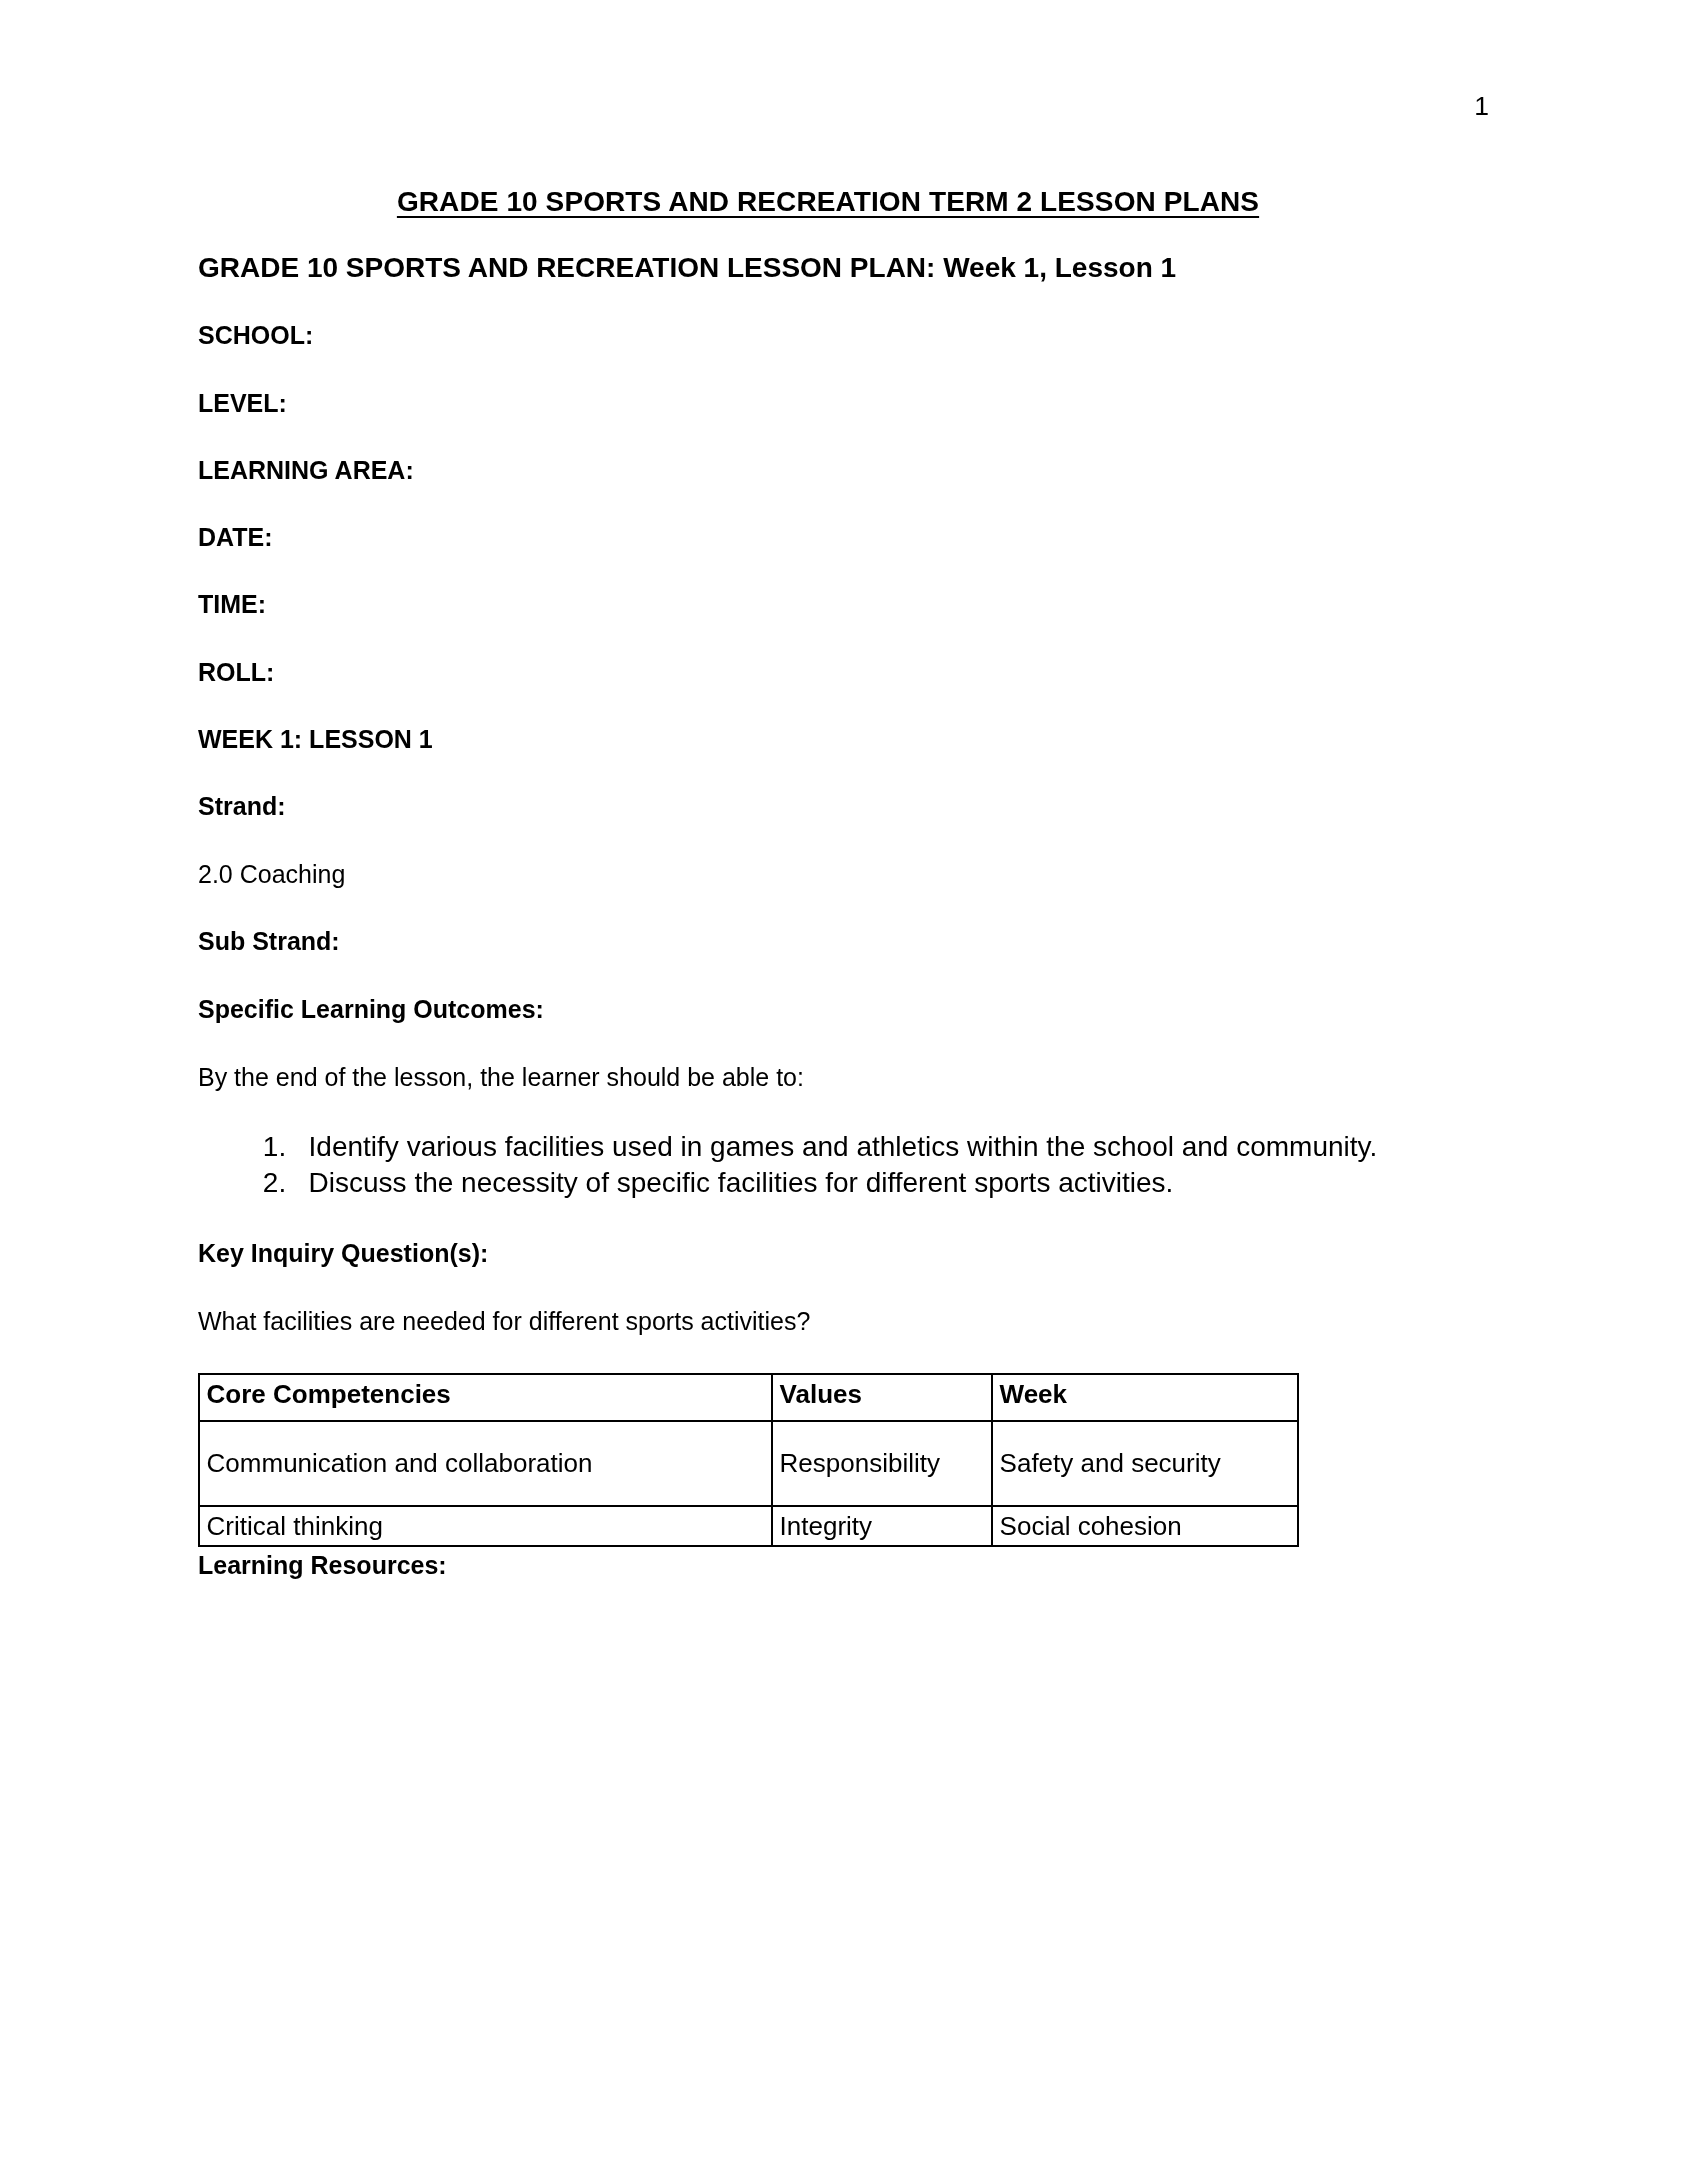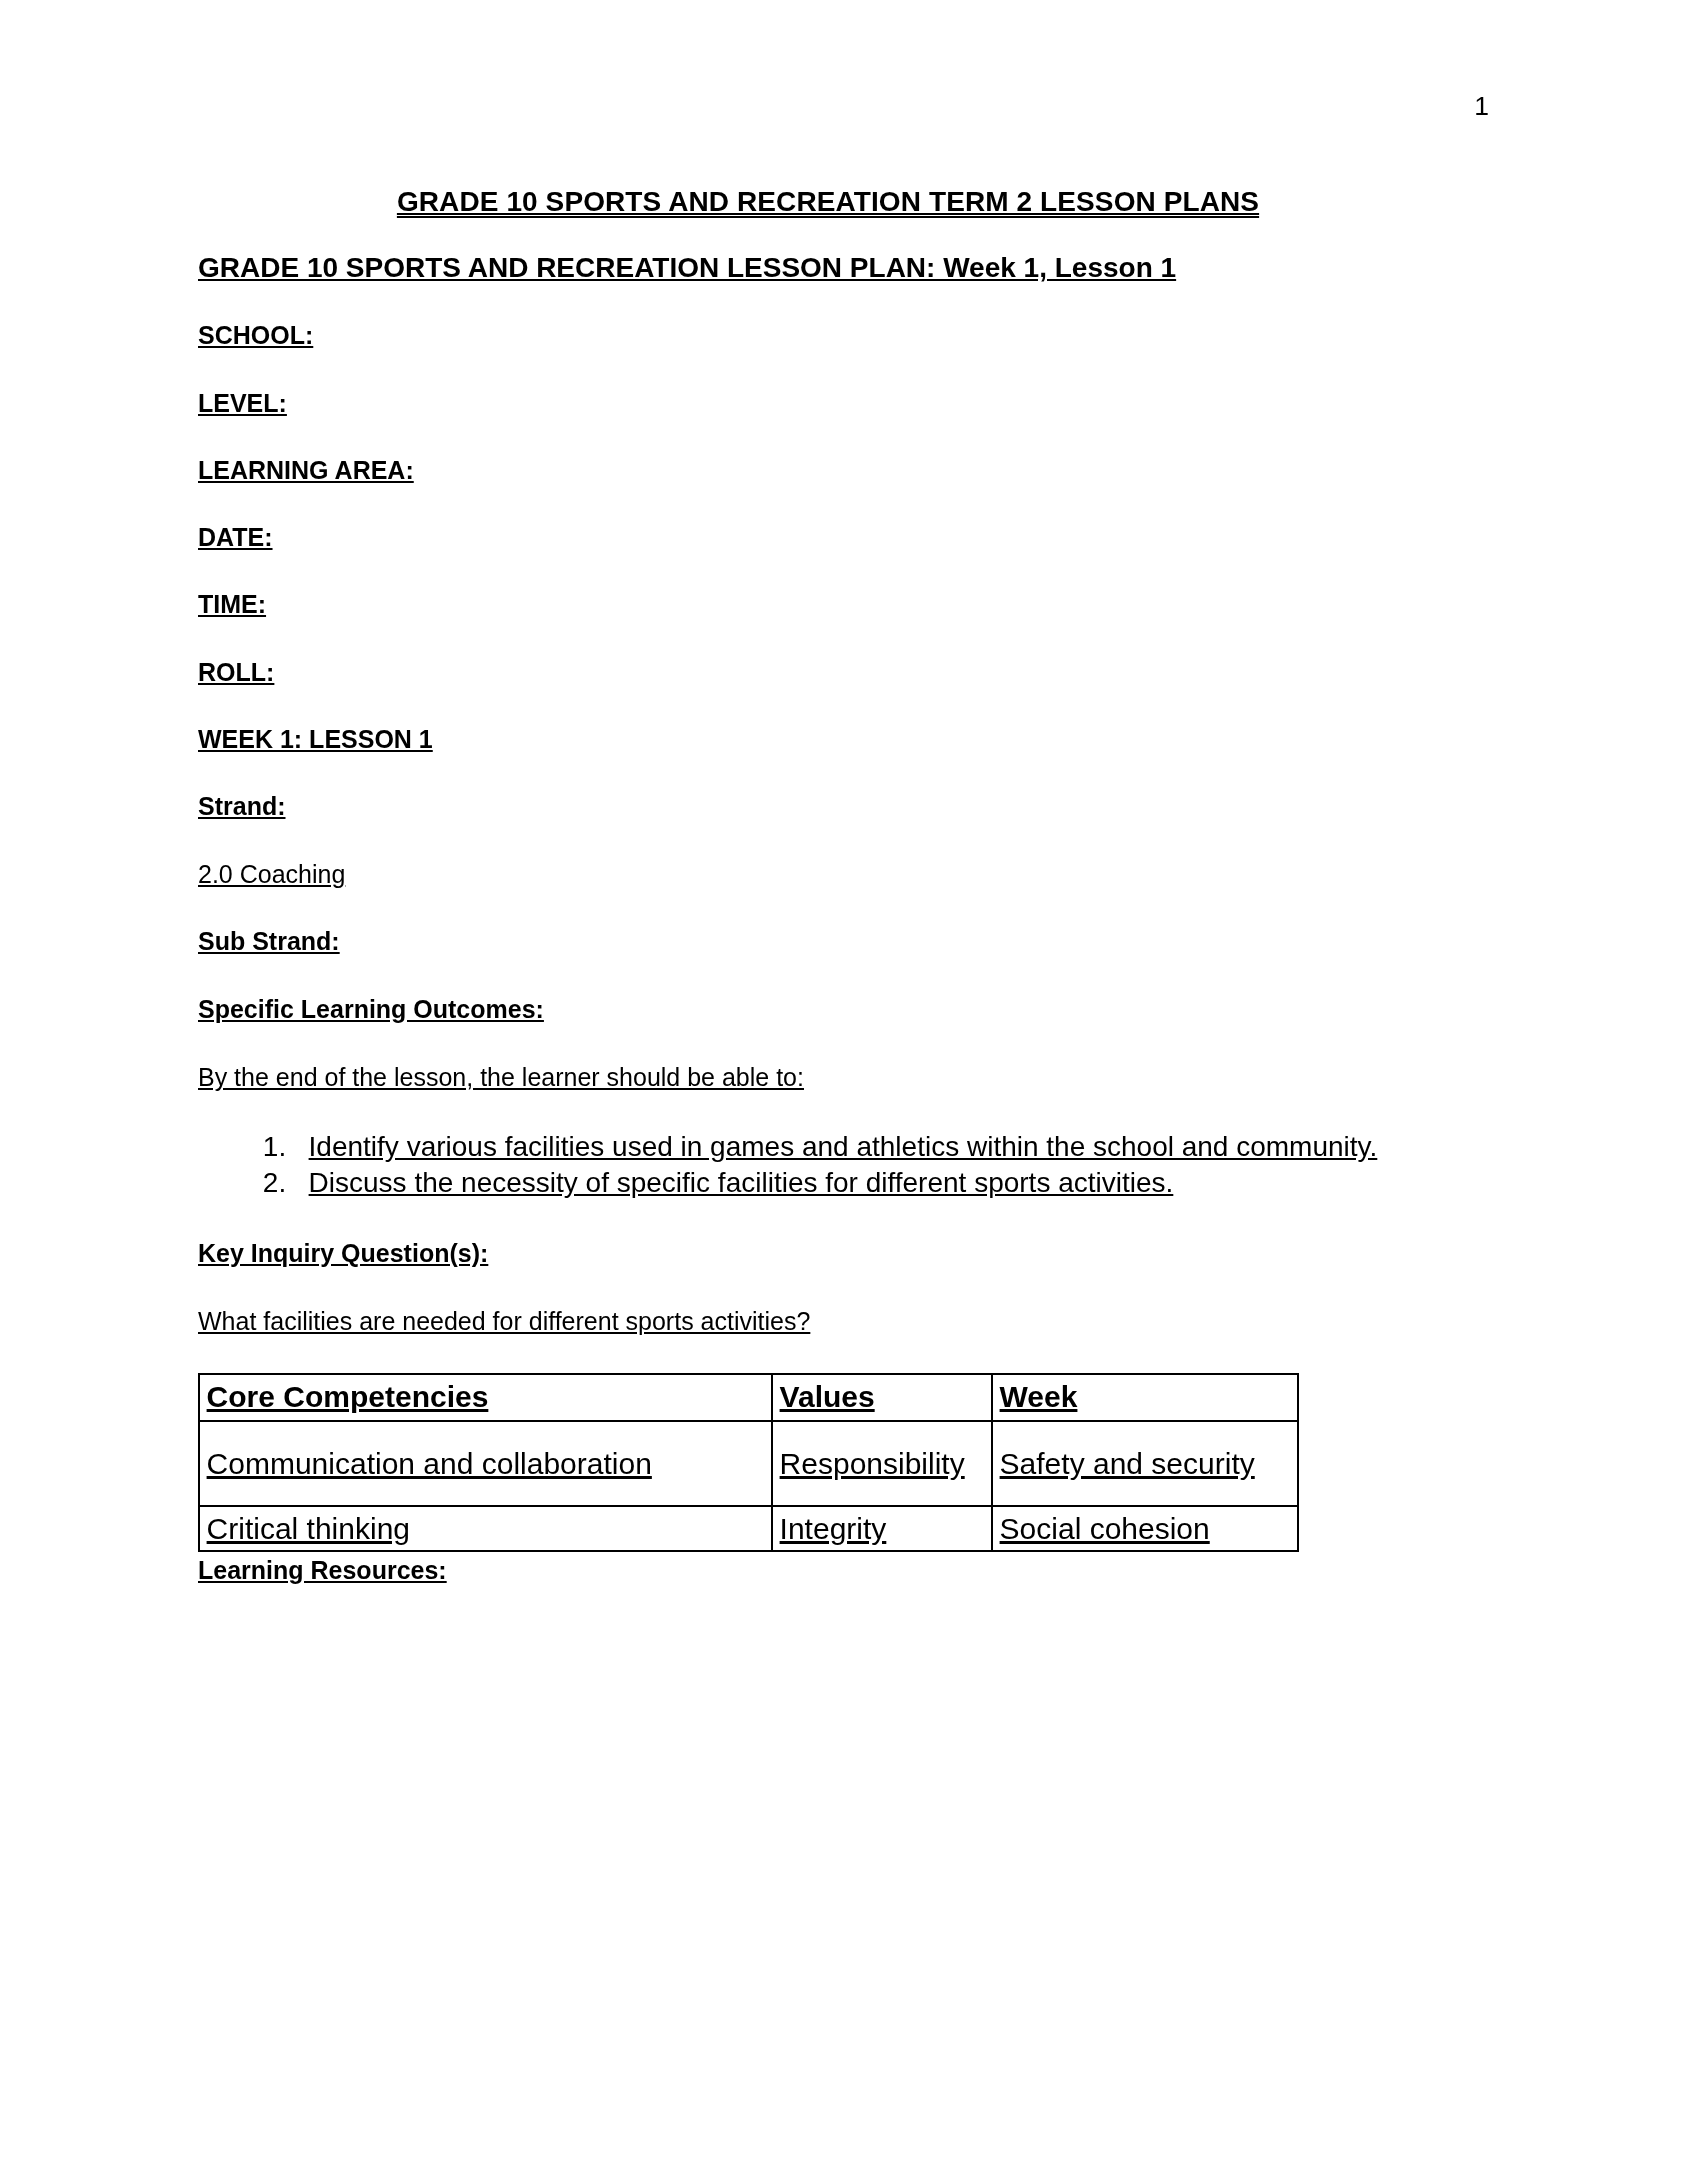--- a/index.html
+++ b/index.html
@@ -25,21 +25,20 @@
     right: 198px;
     font-size: 26.5px;
     line-height: 1;
     color: #000;
   }
   .content {
     position: absolute;
     left: 198px;
     top: 185px;
     width: 1260px;
-    text-decoration: underline;
   }
   .doc-title {
     text-align: center;
     font-weight: bold;
     font-size: 28px;
     line-height: 1.18;
     margin: 0 0 32px 0;
     letter-spacing: 0.1px;
   }
   .doc-title span {
@@ -85,21 +84,21 @@
   }
   table.cc-table {
     border-collapse: collapse;
     width: 1098px;
     margin: 0 0 0 0;
     table-layout: fixed;
   }
   table.cc-table td, table.cc-table th {
     border: 2px solid #000000;
     padding: 2.6px 5.3px 2.6px 6.6px;
-    font-size: 30px;
+    font-size: 26px;
     line-height: 1.26;
     text-align: left;
     vertical-align: middle;
     word-break: break-word;
     overflow-wrap: anywhere;
   }
   table.cc-table th {
     font-weight: bold;
     vertical-align: top;
     height: 40px;

